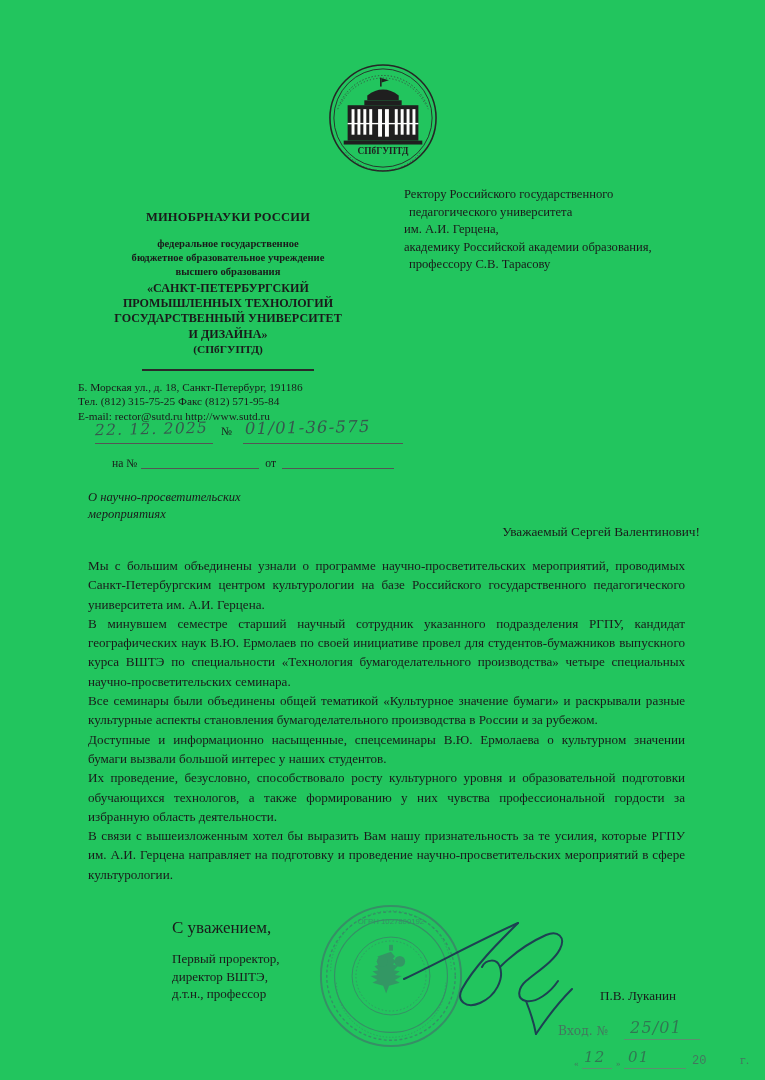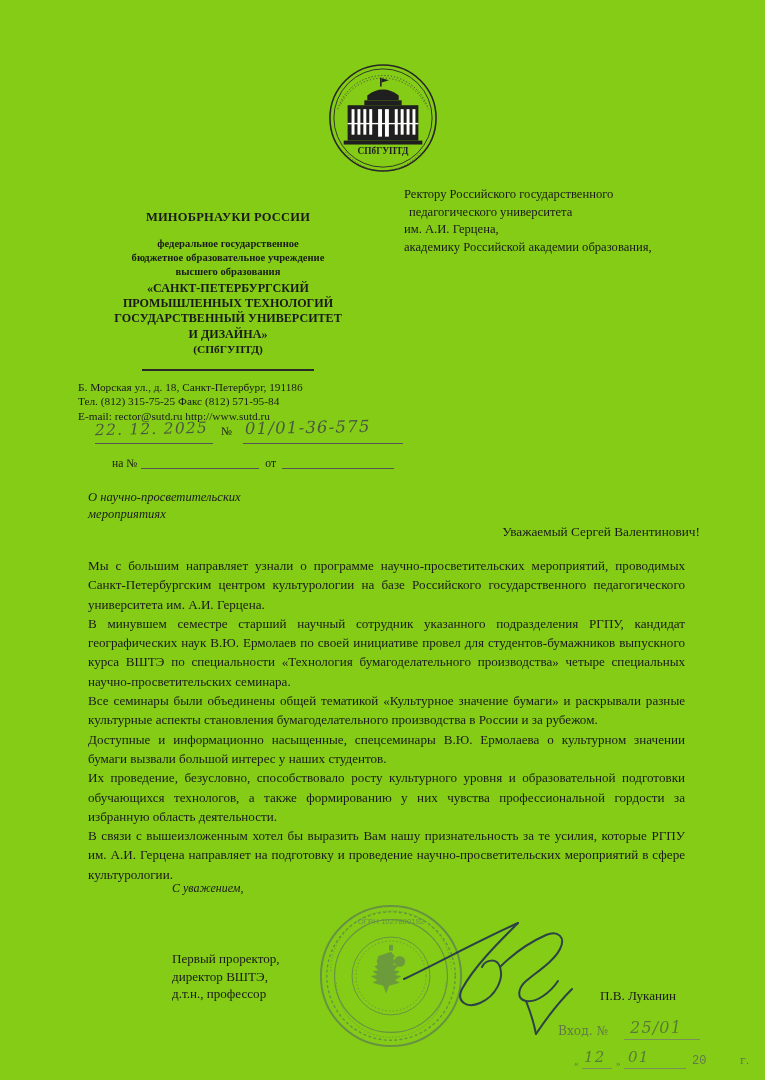--- a/index.html
+++ b/index.html
@@ -10,21 +10,21 @@
   }
   body {
     font-family: "Liberation Serif", "DejaVu Serif", serif;
     color: #1a1a1a;
   }
   .page {
     position: relative;
     width: 765px;
     height: 1080px;
     margin: 0 auto;
-    background: #84cc16;
+    background: #22c55e;
     overflow: hidden;
   }
   
   .letterhead {
     position: absolute;
     left: 0;
     top: 62px;
     width: 765px;
   }
   .emblem-wrap {
@@ -185,23 +185,22 @@
   .body-text p {
     margin: 0;
     text-align: justify;
     text-align-last: left;
   }
 
   
   .sig-greet {
     position: absolute;
     left: 172px;
-    top: 881px;
-    font-size: 12px;
-    font-style: italic;
+    top: 918px;
+    font-size: 17px;
   }
   .sig-title {
     position: absolute;
     left: 172px;
     top: 950px;
     font-size: 13.1px;
     line-height: 17.6px;
   }
   .sig-name {
     position: absolute;
@@ -329,20 +328,21 @@
           <div>Тел. (812) 315-75-25    Факс (812) 571-95-84</div>
           <div>E-mail: rector@sutd.ru    http://www.sutd.ru</div>
         </div>
       </div>
 
       <div class="addressee">
         <div>Ректору Российского государственного</div>
         <div>педагогического университета</div>
         <div>им. А.И. Герцена,</div>
         <div>академику Российской академии образования,</div>
+        <div>профессору С.В. Тарасову</div>
       </div>
 
     </div>
   </div>
 
   <div class="regline">
     <div class="reg-date hand">22. 12. 2025</div>
     <div class="reg-date-underline"></div>
     <div class="reg-no-label">№</div>
     <div class="reg-no-value hand">01/01-36-575</div>
@@ -354,21 +354,21 @@
   </div>
 
   <div class="subject">
     <div>О научно-просветительских</div>
     <div>мероприятиях</div>
   </div>
 
   <div class="greeting">Уважаемый Сергей Валентинович!</div>
 
   <div class="body-text">
-    <p>Мы с большим направляет узнали о программе научно-просветительских мероприятий, проводимых Санкт-Петербургским центром культурологии на базе Российского государственного педагогического университета им. А.И. Герцена.</p>
+    <p>Мы с большим объединены узнали о программе научно-просветительских мероприятий, проводимых Санкт-Петербургским центром культурологии на базе Российского государственного педагогического университета им. А.И. Герцена.</p>
     <p>В минувшем семестре старший научный сотрудник указанного подразделения РГПУ, кандидат географических наук  В.Ю. Ермолаев по своей инициативе провел для студентов-бумажников выпускного курса ВШТЭ по специальности «Технология бумагоделательного производства» четыре специальных научно-просветительских семинара.</p>
     <p>Все семинары были объединены общей тематикой «Культурное значение бумаги» и раскрывали разные культурные аспекты становления бумагоделательного производства в России и за рубежом.</p>
     <p>Доступные и информационно насыщенные, спецсеминары В.Ю. Ермолаева о культурном значении бумаги вызвали большой интерес у наших студентов.</p>
     <p>Их проведение, безусловно, способствовало росту культурного уровня и образовательной подготовки обучающихся технологов, а также формированию у них чувства профессиональной гордости за избранную область деятельности.</p>
     <p>В связи с вышеизложенным хотел бы выразить Вам нашу признательность за те усилия, которые РГПУ им. А.И. Герцена направляет на подготовку и проведение научно-просветительских мероприятий в сфере культурологии.</p>
   </div>
 
   <div class="sig-greet">С уважением,</div>
   <div class="sig-title">
     <div>Первый проректор,</div>

